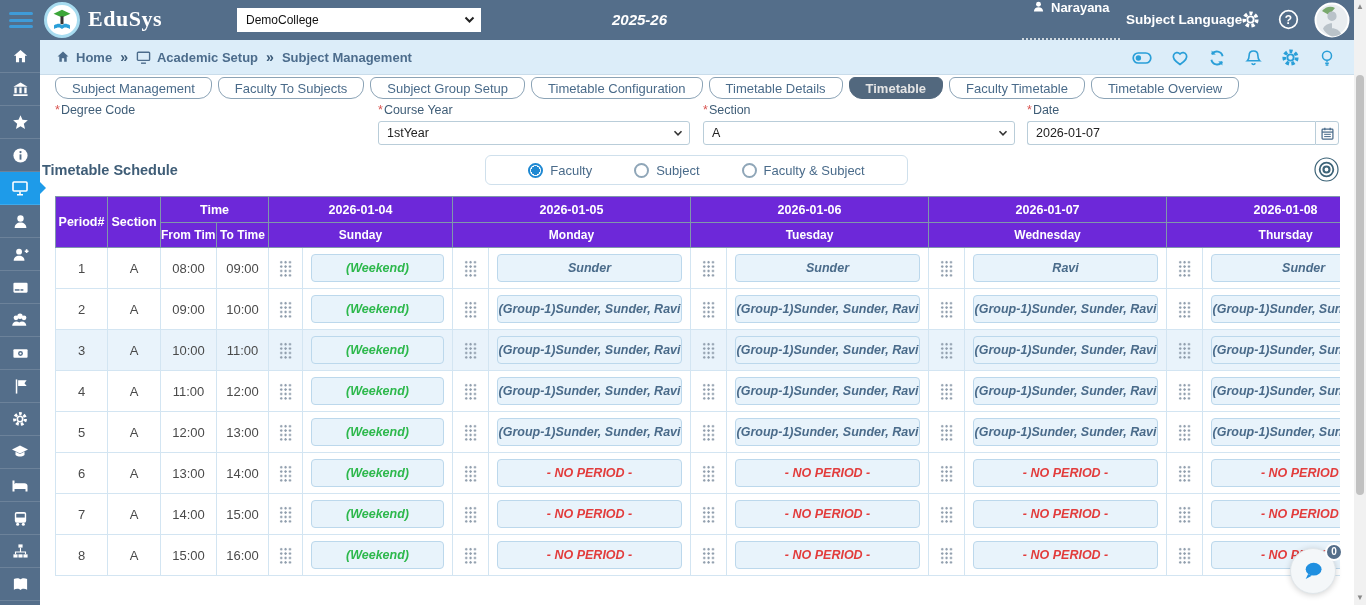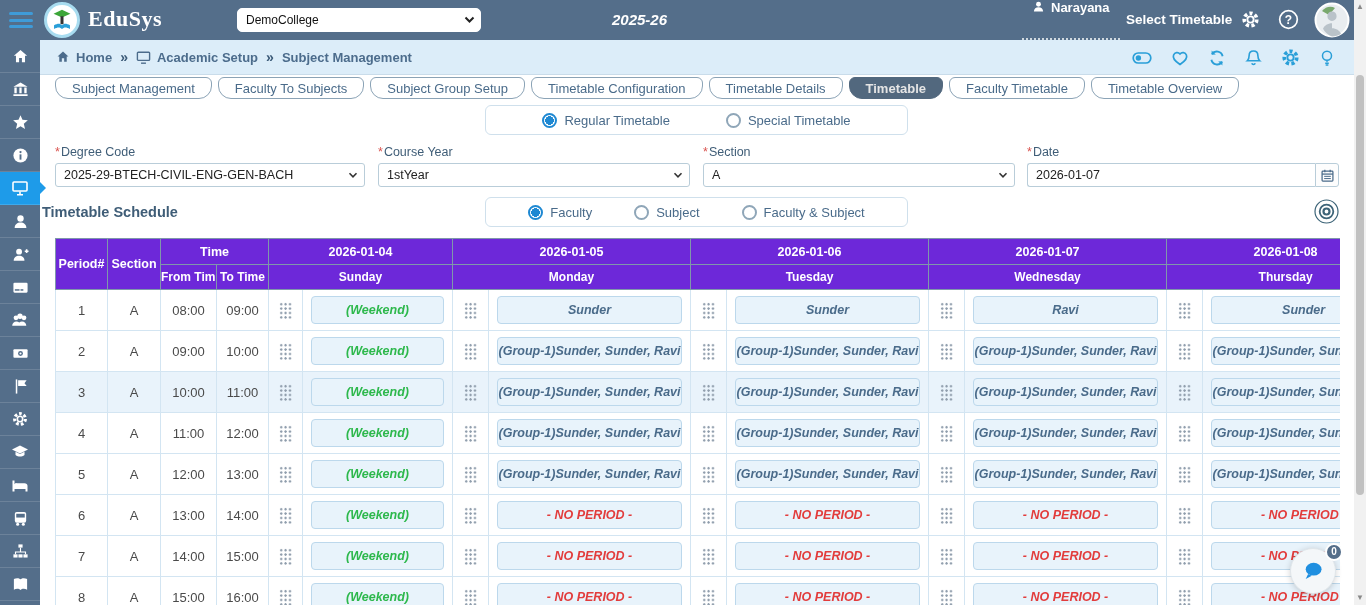--- a/index.html
+++ b/index.html
@@ -6,21 +6,21 @@
   html,body { width:1366px; height:605px; overflow:hidden; font-family:"Liberation Sans",sans-serif; background:#fff; }
   body { position:relative; }
 
   
   .hdr { position:absolute; left:0; top:0; width:1354px; height:40px; background:#546e8a; z-index:5; }
   .burger { position:absolute; left:9px; top:12px; width:24px; cursor:pointer; }
   .burger div { height:3px; background:#3f9bd8; border-radius:2px; margin-bottom:3.5px; }
   .logo { position:absolute; left:44px; top:2px; width:36px; height:36px; background:#fff; border:3px solid #aödff0; border:3px solid #a8dcf0; border-radius:50%; display:flex; align-items:center; justify-content:center; }
   .brand { position:absolute; left:88px; top:6px; color:#fff; font-family:"Liberation Serif",serif; font-size:22px; font-weight:bold; letter-spacing:.5px; }
   .college-wrap { position:absolute; left:237px; top:8px; width:244px; height:24px; }
-  .college-wrap select { width:100%; height:100%; border:1px solid #fff; border-radius:5px; background:#fff; font-size:12px; padding:0 20px 0 8px; color:#111; appearance:none; -webkit-appearance:none; }
+  .college-wrap select { width:100%; height:100%; border:1px solid #fff; border-radius:0; background:#fff; font-size:12px; padding:0 20px 0 8px; color:#111; appearance:none; -webkit-appearance:none; }
   .college-wrap svg { position:absolute; right:6px; top:8px; pointer-events:none; }
   .year { position:absolute; left:612px; top:11px; color:#fff; font-size:15px; font-weight:bold; font-style:italic; }
   .userbox { position:absolute; left:1022px; top:0; height:40px; padding:0 10px; display:flex; align-items:flex-start; gap:6px; color:#fff; font-size:13px; font-weight:bold; border-bottom:2px dotted #cfd8df; cursor:pointer; }
   .lang { position:absolute; left:1126px; top:12px; color:#fff; font-size:13.5px; font-weight:bold; cursor:pointer; }
   .hicon { position:absolute; top:9px; cursor:pointer; }
   .avatar { position:absolute; left:1314px; top:2px; cursor:pointer; }
 
   
   .sbar { position:absolute; left:0; top:40px; width:40px; height:565px; background:#546e8a; z-index:4; }
   .s-item { height:33px; display:flex; align-items:center; justify-content:center; border-bottom:1px solid rgba(255,255,255,.14); cursor:pointer; position:relative; }
@@ -110,21 +110,21 @@
   <div class="year">2025-26</div>
 
   <div class="userbox">
     <svg width="13" height="13" viewBox="0 0 18 18">
         <circle cx="9" cy="5.8" r="3.4" fill="#fff"></circle>
         <path d="M2.6 15.8c0-3.8 2.9-5.8 6.4-5.8s6.4 2 6.4 5.8z" fill="#fff"></path>
       </svg>
     <span>Narayana</span>
   </div>
 
-  <div class="lang">Select Timetable</div>
+  <div class="lang">Subject Language</div>
 
   <div class="hicon" style="left:1240px">
     <svg width="21" height="21" viewBox="0 0 20 20">
         <circle cx="10" cy="10" r="6" fill="none" stroke="#fff" stroke-width="3.4" stroke-dasharray="3 2.3"></circle>
         <circle cx="10" cy="10" r="3" fill="none" stroke="#fff" stroke-width="1.8"></circle>
       </svg>
   </div>
   <div class="hicon" style="left:1278px">
     <svg width="21" height="21" viewBox="0 0 21 21">
         <circle cx="10.5" cy="10.5" r="8.8" fill="none" stroke="#fff" stroke-width="1.7"></circle>
@@ -305,42 +305,24 @@
     <div class="tab">Subject Management</div>
     <div class="tab">Faculty To Subjects</div>
     <div class="tab">Subject Group Setup</div>
     <div class="tab">Timetable Configuration</div>
     <div class="tab">Timetable Details</div>
     <div class="tab active">Timetable</div>
     <div class="tab">Faculty Timetable</div>
     <div class="tab">Timetable Overview</div>
   </div>
 
-  <div class="row-rel type-row">
-    <div class="typebox">
-      <span class="radio-item">
-        <span class="radio checked"></span>
-        <span>Regular Timetable</span>
-      </span>
-      <span class="radio-item">
-        <span class="radio"></span>
-        <span>Special Timetable</span>
-      </span>
-    </div>
-  </div>
 
   <div class="fields">
     <div class="field" style="width:310px; margin-right:13px">
       <div class="flabel"><span class="req">*</span><span>Degree Code</span></div>
-      <div class="selwrap">
-        <select><option>2025-29-BTECH-CIVIL-ENG-GEN-BACH</option></select>
-        <svg width="10" height="7" viewBox="0 0 11 8">
-            <path d="M1.5 1.5l4 4 4-4" stroke="#333" stroke-width="1.8" fill="none"></path>
-          </svg>
-      </div>
     </div>
     <div class="field" style="width:312px; margin-right:13px">
       <div class="flabel"><span class="req">*</span><span>Course Year</span></div>
       <div class="selwrap">
         <select><option>1stYear</option></select>
         <svg width="10" height="7" viewBox="0 0 11 8">
             <path d="M1.5 1.5l4 4 4-4" stroke="#333" stroke-width="1.8" fill="none"></path>
           </svg>
       </div>
     </div>

